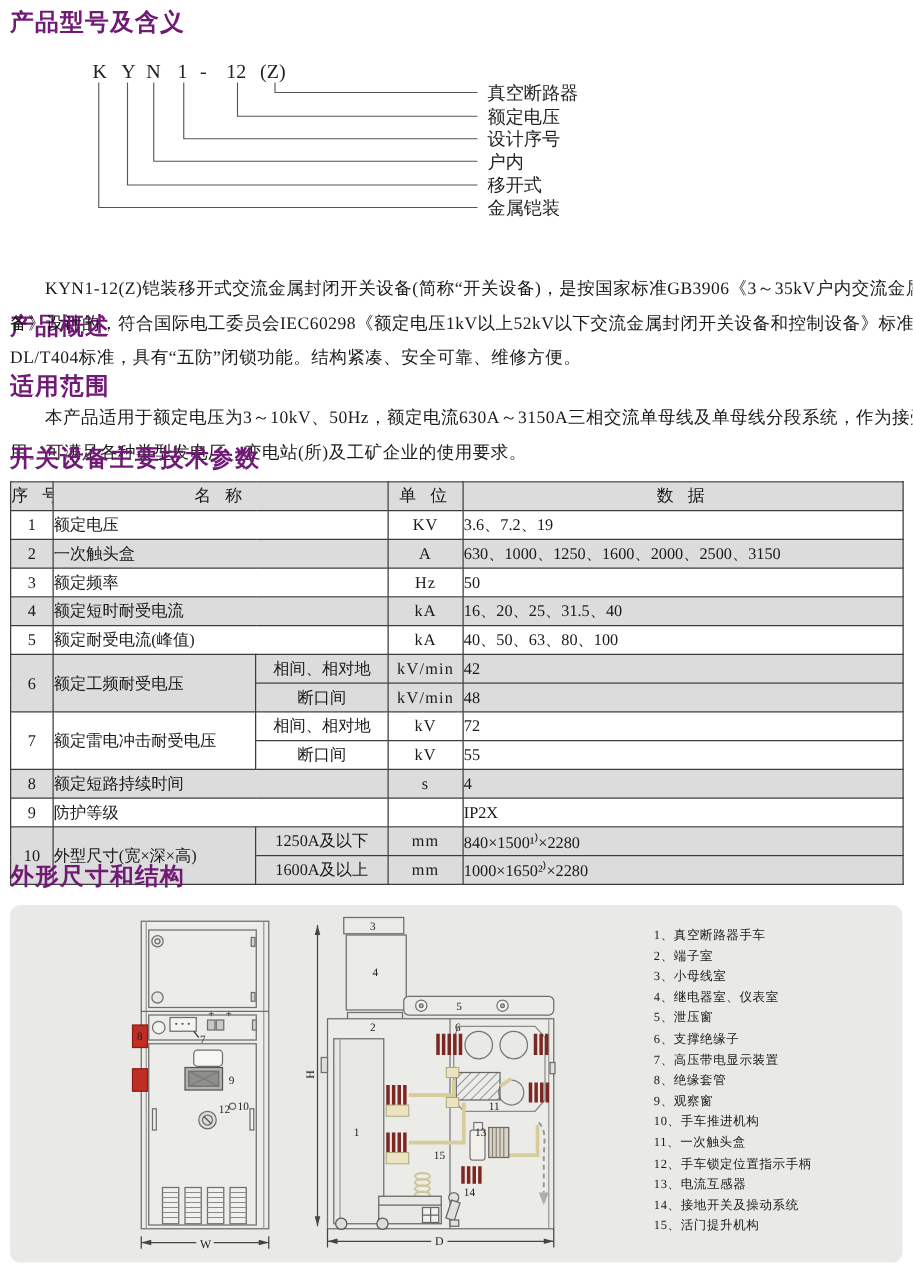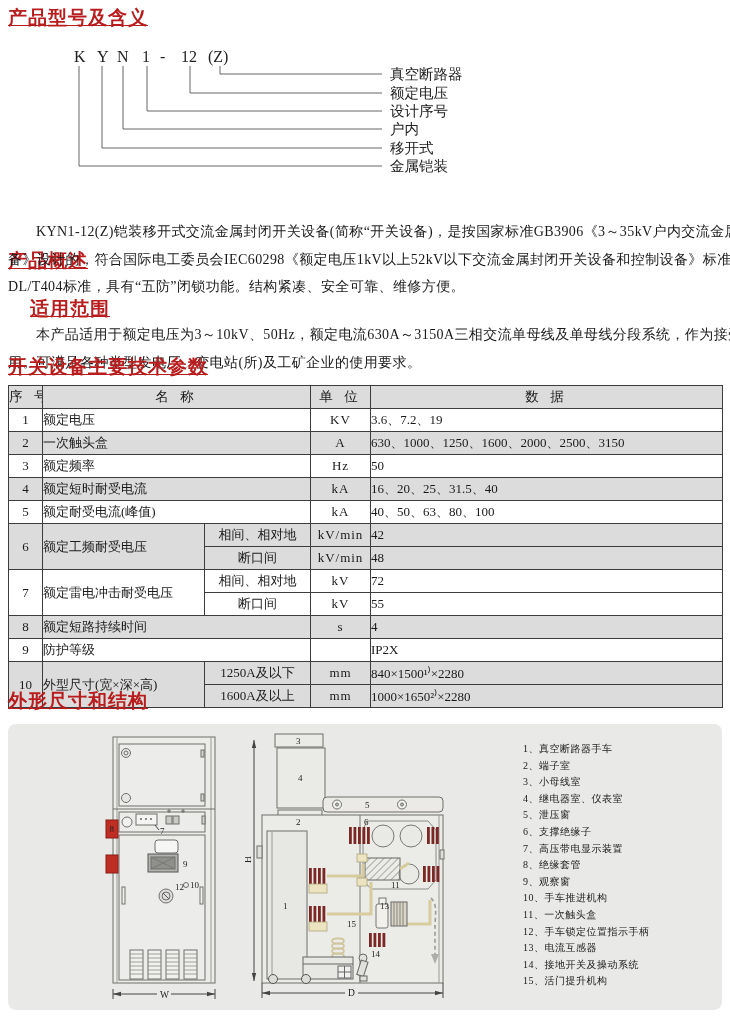--- a/index.html
+++ b/index.html
@@ -1,20 +1,20 @@
 <!DOCTYPE html>
 <html><head>
 <meta charset="utf-8">
 <style>
   html,body{margin:0;padding:0;}
   body{width:730px;height:1017px;position:relative;background:#fff;overflow:hidden;
        font-family:"Liberation Serif",serif;color:#1a1a1a;}
   .abs{position:absolute;}
   .sec-title{font-family:"DejaVu Sans","Liberation Sans",sans-serif;font-weight:bold;
-             font-size:19px;color:#b91c1c;white-space:nowrap;letter-spacing:1px;text-decoration:underline;}
+             font-size:19px;color:#701a75;white-space:nowrap;letter-spacing:1px;}
   .para{width:760px;font-size:14px;line-height:27.5px;letter-spacing:0.4px;}
   .para .ln{white-space:nowrap;}
   .para .indent{text-indent:2em;}
   table.params{border-collapse:collapse;table-layout:fixed;width:714px;
                font-size:13px;}
   table.params td,table.params th{border:1px solid #3c3c3c;height:22px;padding:0;
                font-weight:normal;overflow:hidden;white-space:nowrap;}
   table.params{border:1.5px solid #333;}
   .gray{background:#dcdcdc;}
   td.c-no{text-align:center;}
@@ -61,21 +61,21 @@
   <text x="330" y="133" font-size="14.5">金属铠装</text>
 </svg>
 
 <div class="abs sec-title" style="left:8px;top:208px;margin-top:40px;">产品概述</div>
 <div class="abs para" style="left:8px;top:218px;">
   <div class="ln indent">KYN1-12(Z)铠装移开式交流金属封闭开关设备(简称“开关设备)，是按国家标准GB3906《3～35kV户内交流金属封闭开关设</div>
   <div class="ln">备》设计的，符合国际电工委员会IEC60298《额定电压1kV以上52kV以下交流金属封闭开关设备和控制设备》标准，满足DL402、</div>
   <div class="ln">DL/T404标准，具有“五防”闭锁功能。结构紧凑、安全可靠、维修方便。</div>
 </div>
 
-<div class="abs sec-title" style="left:8px;top:296px;margin-left:22px;">适用范围</div>
+<div class="abs sec-title" style="left:8px;top:296px;">适用范围</div>
 <div class="abs para" style="left:8px;top:321px;">
   <div class="ln indent">本产品适用于额定电压为3～10kV、50Hz，额定电流630A～3150A三相交流单母线及单母线分段系统，作为接受和分配电能之</div>
   <div class="ln">用。可满足各种类型发电厂、变电站(所)及工矿企业的使用要求。</div>
 </div>
 
 <div class="abs sec-title" style="left:8px;top:354px;">开关设备主要技术参数</div>
 
 <table class="params abs" style="left:8px;top:385px;">
   <colgroup>
       <col style="width:34px">

